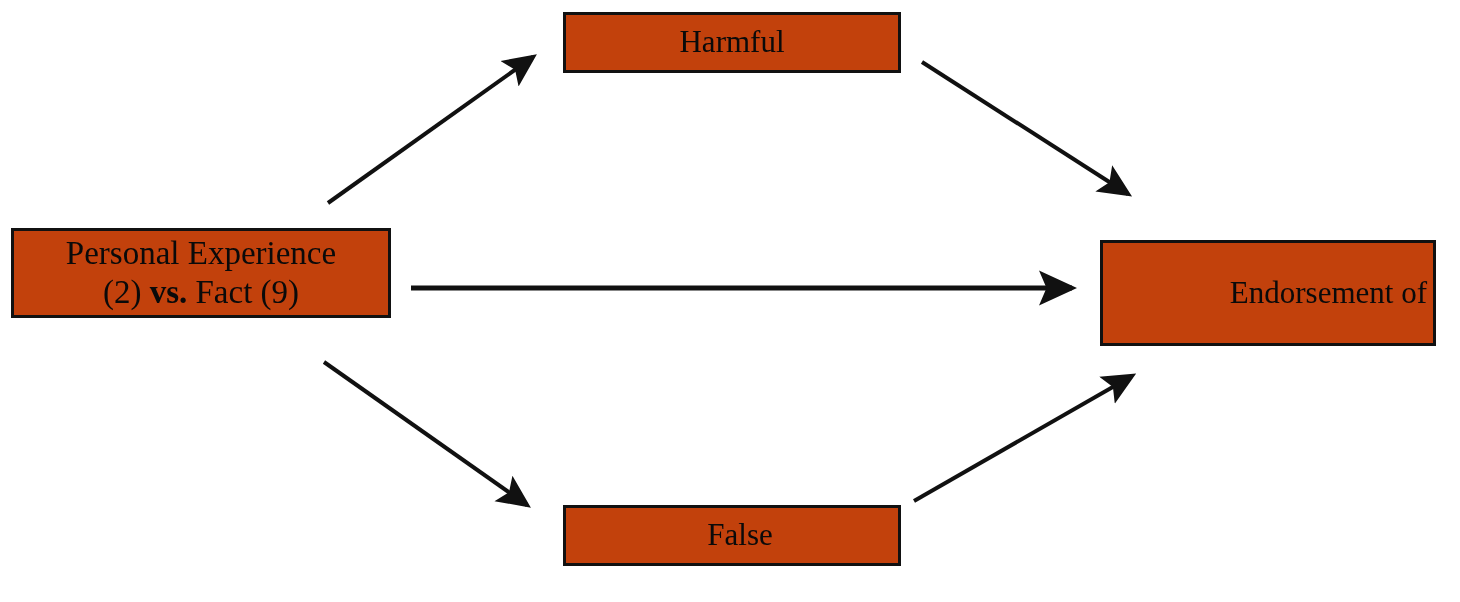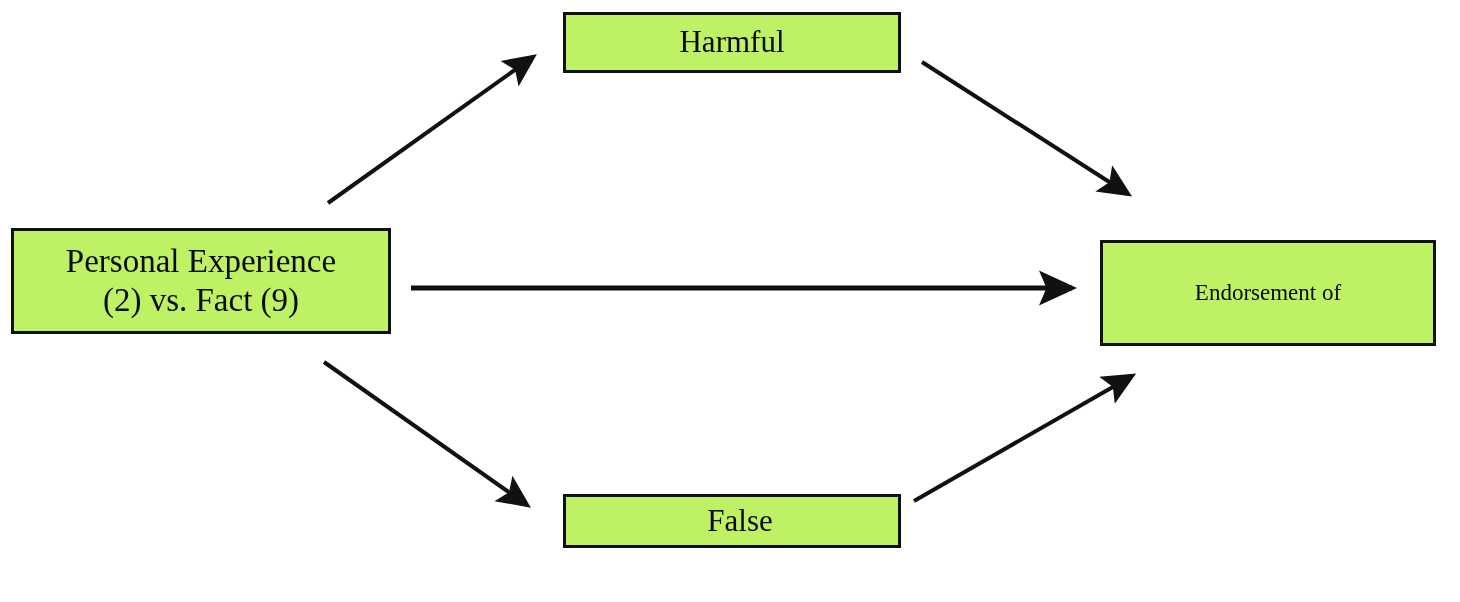--- a/index.html
+++ b/index.html
@@ -18,67 +18,68 @@
   #diagram-svg {
     position: absolute;
     left: 0;
     top: 0;
     width: 1460px;
     height: 602px;
   }
   .node-box {
     position: absolute;
     box-sizing: border-box;
-    background: #bef264;
+    background: #c2410c;
     border: 3px solid #111111;
     display: flex;
     align-items: center;
     justify-content: center;
     text-align: center;
     color: #0a0a0a;
     line-height: 1.18;
   }
   .node-label {
     display: block;
     width: 100%;
     padding: 0 6px;
     box-sizing: border-box;
   }
   #node-predictor {
     left: 11px;
     top: 228px;
     width: 380px;
-    height: 106px;
+    height: 90px;
     font-size: 33px;
   }
   #node-mediator-harmful {
     left: 563px;
     top: 12px;
     width: 338px;
     height: 61px;
     font-size: 31px;
   }
   #node-mediator-false {
     left: 563px;
-    top: 494px;
+    top: 505px;
     width: 338px;
-    height: 54px;
+    height: 61px;
     font-size: 31px;
     padding-left: 16px;
   }
   #node-outcome {
     left: 1100px;
     top: 240px;
     width: 336px;
     height: 106px;
-    font-size: 23px;
+    font-size: 31px;
+    text-align: right;
   }
   .line-1 { display: block; }
   .line-2 { display: block; }
-  .bold-vs { font-weight: normal; }
+  .bold-vs { font-weight: bold; }
 </style>
 </head>
 <body>
 
 <div id="canvas">
 
   <svg id="diagram-svg" viewBox="0 0 1460 602" xmlns="http://www.w3.org/2000/svg">
     <defs>
       <marker id="arrowhead-thin" markerWidth="9" markerHeight="9" refX="7.2" refY="4.5" orient="auto" markerUnits="strokeWidth">
         <path d="M0,0.6 L8.4,4.5 L0,8.4 L1.7,4.5 Z" fill="#111111"></path>

